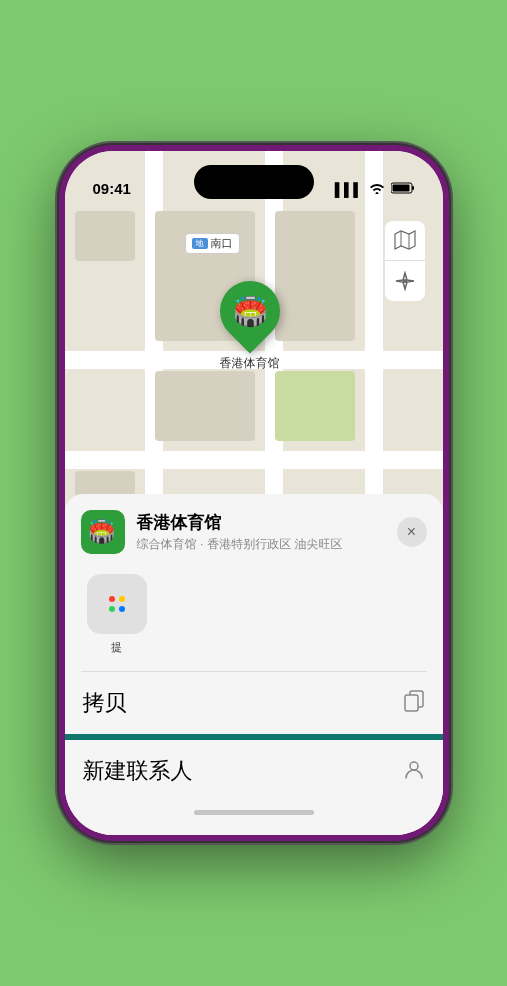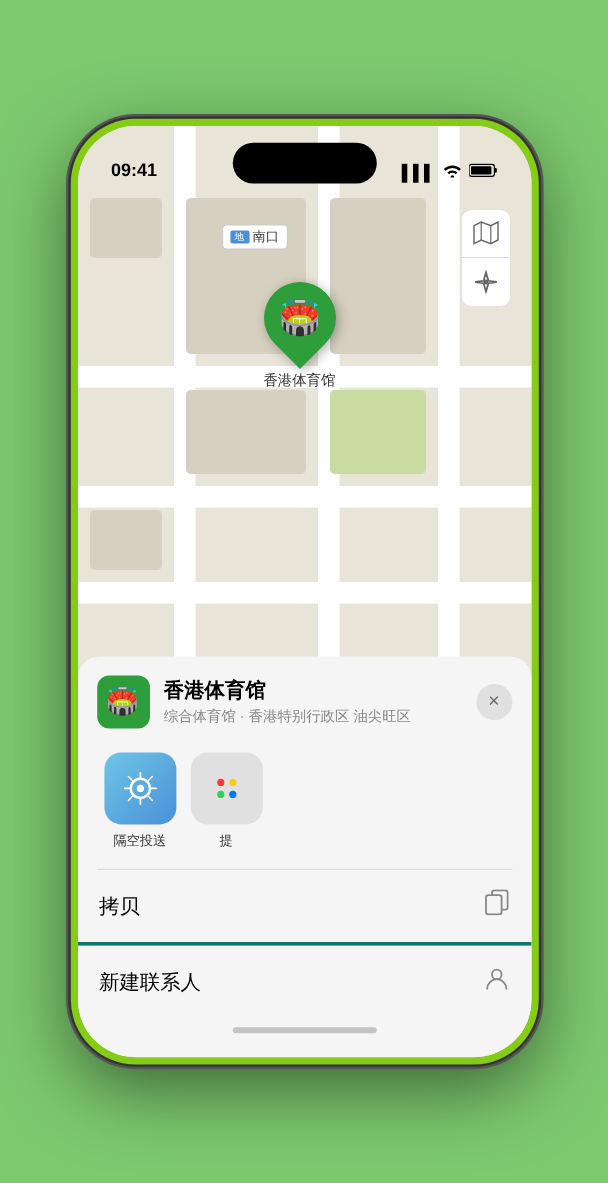--- a/index.html
+++ b/index.html
@@ -7,22 +7,22 @@
       width: 507px;
       height: 986px;
       background: #7dc96e;
       display: flex;
       align-items: center;
       justify-content: center;
       font-family: -apple-system, 'PingFang SC', 'Helvetica Neue', sans-serif;
     }
     .phone-frame {
       width: 390px;
-      height: 788px;
-      background: #84cc16;
+      height: 696px;
+      background: #701a75;
       border-radius: 54px;
       position: relative;
       box-shadow: 0 0 0 2px #333, 0 0 0 4px #555, 0 20px 60px rgba(0,0,0,0.5);
       overflow: hidden;
       text-decoration: underline;
     }
     .phone-screen {
       position: absolute;
       top: 6px;
       left: 6px;
@@ -296,24 +296,24 @@
     }
     
     .action-row {
       display: flex;
       align-items: center;
       justify-content: space-between;
       padding: 16px 18px;
       cursor: pointer;
     }
     .action-row + .action-row {
-      border-top: 3px solid #0f766e;
+      border-top: 6px solid #0f766e;
     }
     .action-label {
-      font-size: 17px;
+      font-size: 22px;
       color: #000;
     }
     .action-icon {
       font-size: 20px;
       color: #888;
     }
     
     .more-dots {
       display: flex;
       gap: 4px;
@@ -402,31 +402,20 @@
         <div class="sheet-venue-icon">🏟️</div>
         <div class="sheet-title">
           <div class="sheet-venue-name">香港体育馆</div>
           <div class="sheet-venue-sub">综合体育馆 · 香港特别行政区 油尖旺区</div>
         </div>
         <div class="sheet-close">×</div>
       </div>
 
       <div class="share-row">
 
-        <div class="share-item">
-          <div class="share-icon-wrapper airdrop">
-            <svg width="34" height="34" viewBox="0 0 34 34">
-                <circle cx="17" cy="17" r="8" fill="none" stroke="#fff" stroke-width="2"></circle>
-                <circle cx="17" cy="17" r="3" fill="#fff"></circle>
-                <path d="M17 9 Q17 4 17 4M9 17 Q4 17 4 17M25 17 Q30 17 30 17M17 25 Q17 30 17 30" stroke="#fff" stroke-width="1.5" fill="none" stroke-linecap="round"></path>
-                <path d="M11 11 Q7 7 7 7M23 11 Q27 7 27 7M11 23 Q7 27 7 27M23 23 Q27 27 27 27" stroke="#fff" stroke-width="1.2" fill="none" stroke-linecap="round"></path>
-              </svg>
-          </div>
-          <span class="share-label">隔空投送</span>
-        </div>
 
 
 
 
         <div class="share-item">
           <div class="share-icon-wrapper more" style="flex-direction:column;gap:4px;">
             <div class="more-dots">
               <div class="dot dot-red"></div>
               <div class="dot dot-yellow"></div>
             </div>

